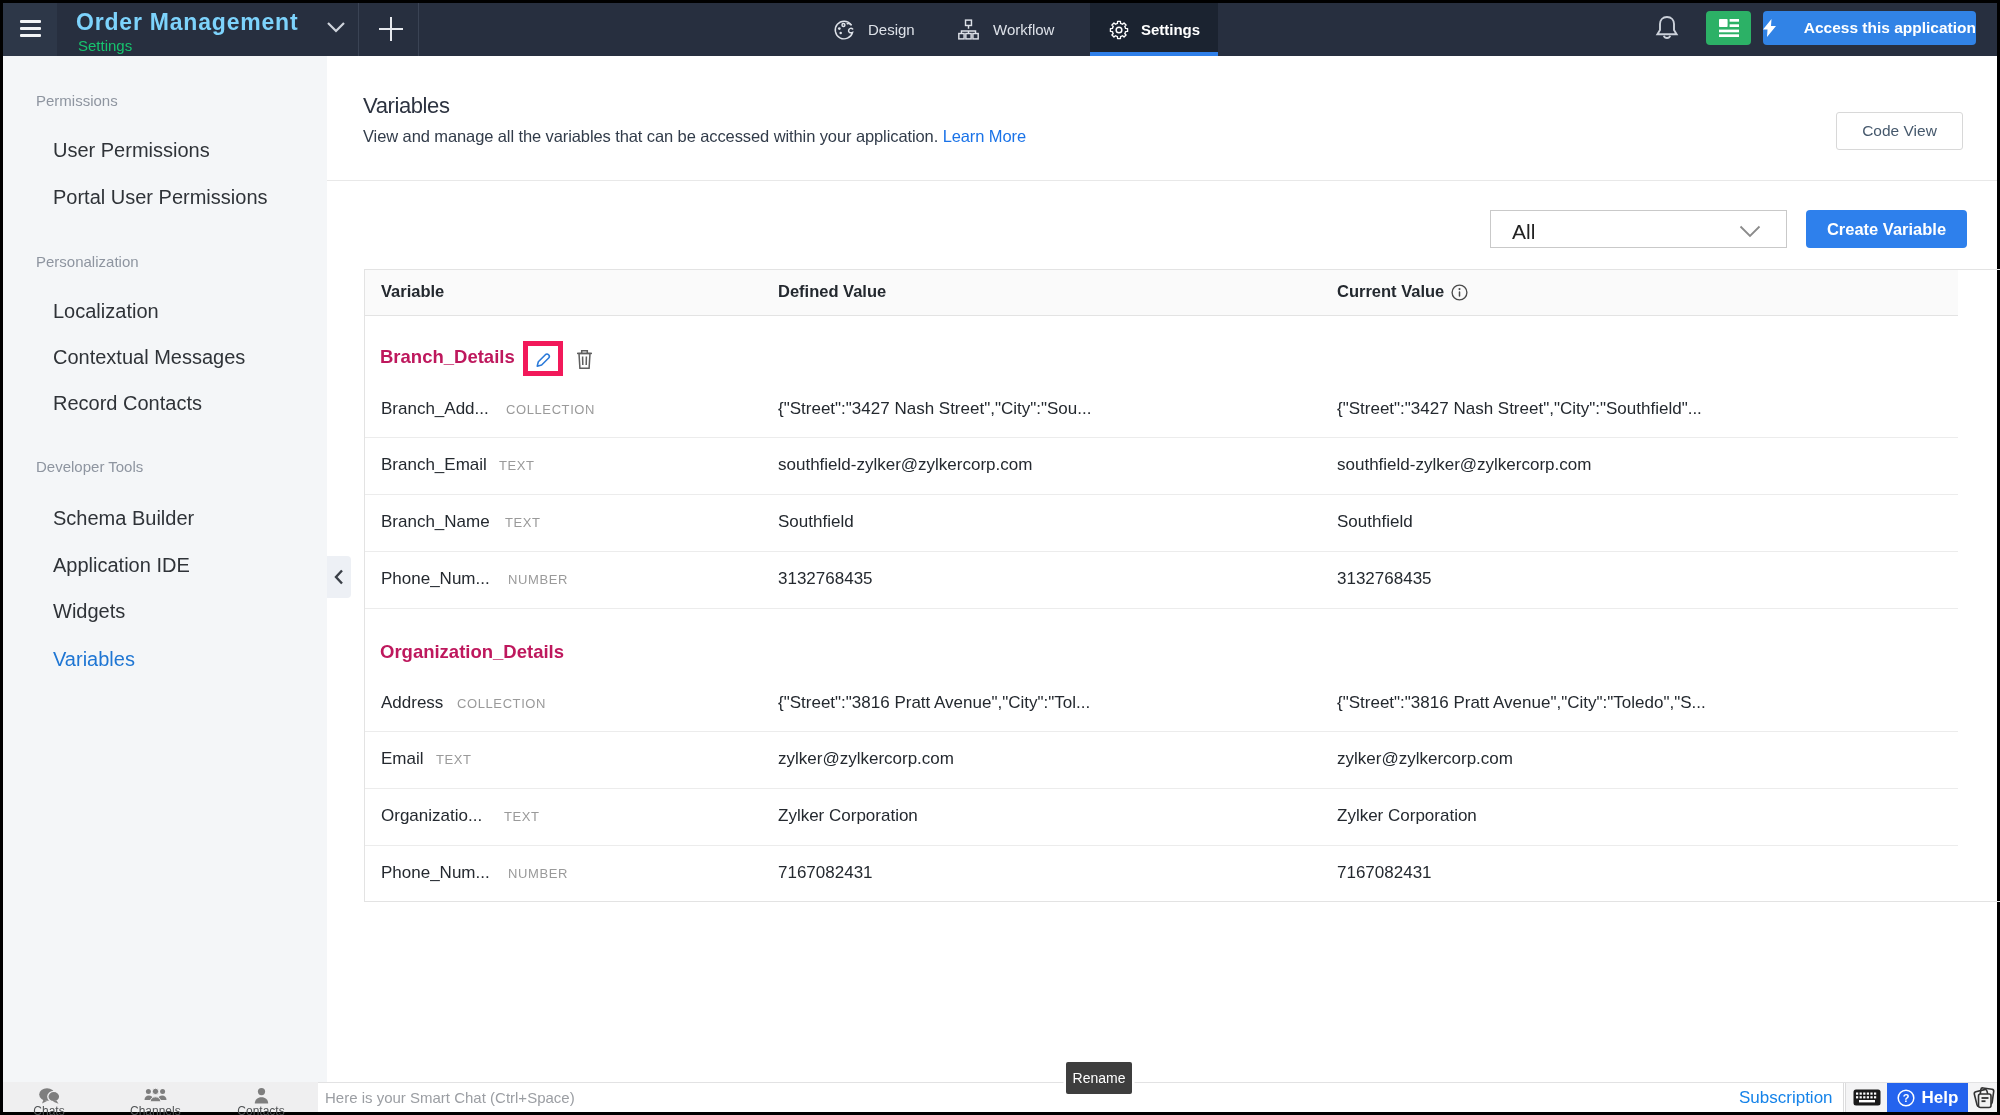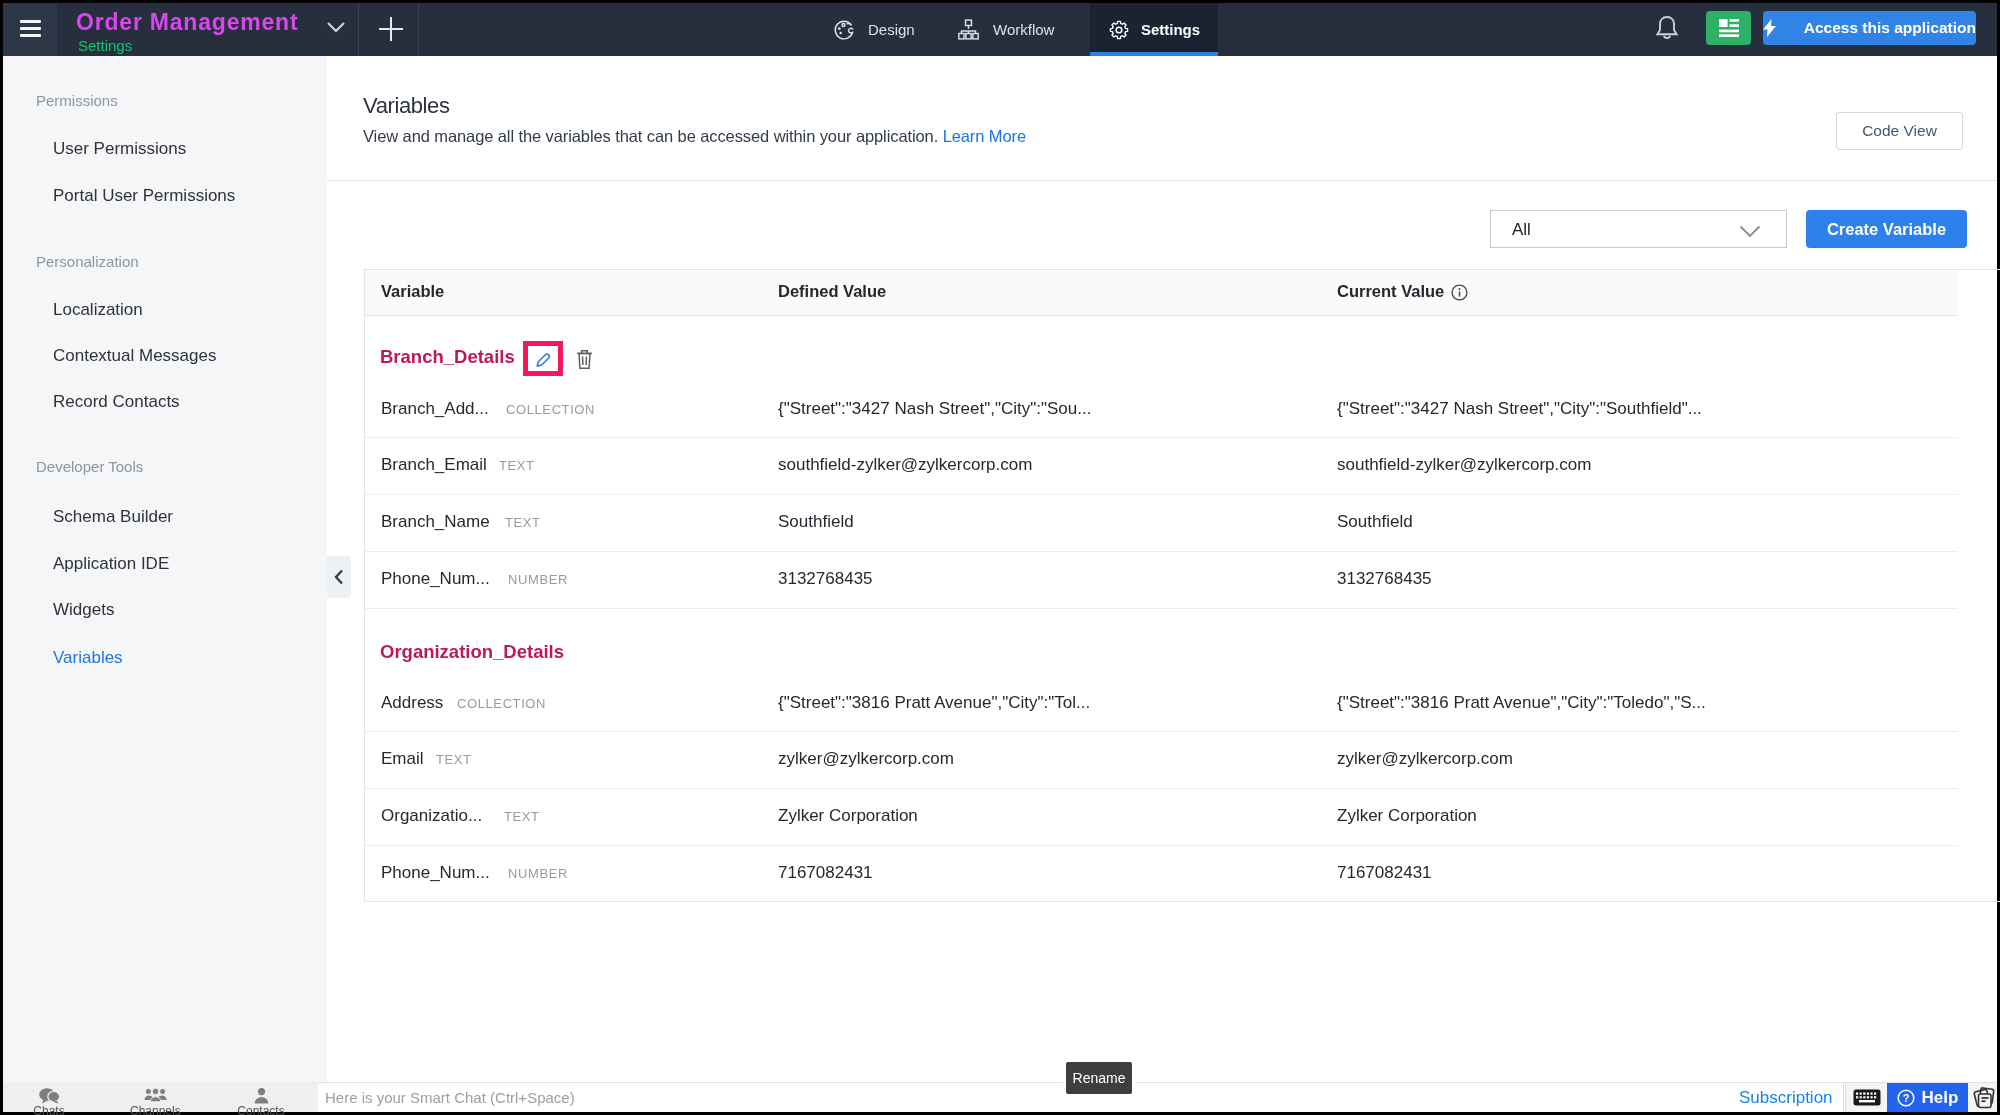--- a/index.html
+++ b/index.html
@@ -3,50 +3,50 @@
 <meta charset="utf-8">
 <style>
   * { margin:0; padding:0; box-sizing:border-box; }
   html,body { width:2000px; height:1115px; overflow:hidden; }
   body { font-family:"Liberation Sans", sans-serif; background:#000; position:relative; }
   .abs { position:absolute; }
   
   #topbar { left:3px; top:3px; width:1994px; height:53px; background:#272f3f; }
   #burger { left:0; top:0; width:54px; height:53px; background:#2d3748; }
   #burger .bar { position:absolute; left:17px; width:21px; height:2.5px; background:#f2f4f6; border-radius:1px; }
-  #apptitle { left:73px; top:6px; font-size:23px; font-weight:700; color:#d946ef; letter-spacing:0.8px; }
+  #apptitle { left:73px; top:6px; font-size:23px; font-weight:700; color:#7dd3fc; letter-spacing:0.8px; }
   #appsub { left:75px; top:34px; font-size:15px; color:#16c36e; }
   #title-chev { left:323px; top:18px; }
   .vdiv { top:0; width:1px; height:53px; background:#3a4354; }
   #plusicon { left:373px; top:11px; width:30px; height:30px; }
   .nav-item { top:0; height:53px; display:flex; align-items:center; gap:13px; color:#dde1e8; font-size:15px; }
   #nav-settings { background:#1b2330; width:128px; justify-content:center; gap:11px; }
   #nav-settings .lbl { color:#fff; font-weight:700; }
   #tab-underline { left:1087px; top:49px; width:128px; height:4px; background:#2e7fe9; }
   #bell { left:1651px; top:10px; }
   #greenbtn { left:1703px; top:8px; width:45px; height:34px; background:#2cb166; border-radius:4px; display:flex; align-items:center; justify-content:center; }
   #bluebtn { left:1760px; top:8px; width:213px; height:34px; background:#3183e6; border-radius:4px; display:flex; align-items:center; justify-content:space-between; gap:8px; color:#fff; font-size:15.5px; font-weight:700; }
   
   #sidebar { left:3px; top:56px; width:324px; height:1027px; background:#f4f6f8; }
   .side-h { left:33px; font-size:15px; color:#8e95a0; }
-  .side-i { left:50px; font-size:17px; color:#2f3338; }
+  .side-i { left:50px; font-size:20px; color:#2f3338; }
   .side-i.active { color:#1f76d3; }
   #collapse { left:327px; top:556px; width:24px; height:42px; background:#edf0f5; border-radius:0 4px 4px 0; display:flex; align-items:center; justify-content:center; z-index:20; }
   
   #content { left:327px; top:56px; width:1670px; height:1027px; background:#fff; }
   #h1 { left:36px; top:37px; font-size:22px; font-weight:400; color:#2d3340; letter-spacing:-0.4px; }
   #subt { left:36px; top:71px; font-size:16.5px; color:#323c4a; letter-spacing:-0.1px; }
   #subt a { color:#1a73e8; text-decoration:none; }
   #codeview { left:1509px; top:56px; width:127px; height:38px; border:1px solid #d8d8d8; border-radius:3px; color:#45586c; font-size:15.5px; display:flex; align-items:center; justify-content:center; }
   #hdiv { left:0; top:124px; width:1670px; height:1px; background:#e8e8e8; }
   #searchwrap { left:36px; top:160px; width:290px; height:35px; border-bottom:1.5px solid #63666a; }
   #searchwrap svg { position:absolute; left:7px; top:6px; }
   #searchwrap .ph { position:absolute; left:37px; top:6px; font-size:17px; color:#a7aaad; }
   #allsel { left:1163px; top:154px; width:297px; height:38px; border:1px solid #c9c9c9; background:#fff; }
-  #allsel .t { position:absolute; left:21px; top:9px; font-size:17px; color:#222; }
+  #allsel .t { position:absolute; left:21px; top:9px; font-size:21px; color:#222; }
   #allsel svg { position:absolute; right:25px; top:14px; }
   #createbtn { left:1479px; top:154px; width:161px; height:38px; background:#2e80ec; border-radius:4px; color:#fff; font-size:16.5px; font-weight:700; display:flex; align-items:center; justify-content:center; }
   
   #table { left:37px; top:213px; width:1828px; height:633px; border:1px solid #e3e3e3; }
   #thead { left:0; top:0; width:1593px; height:46px; background:#fafafa; border-bottom:1px solid #e3e3e3; }
   .th { top:12px; font-size:16.5px; font-weight:700; color:#24292f; }
   .row { left:0; width:1593px; height:57px; border-bottom:1px solid #ececec; }
   .rname { top:17px; font-size:17px; color:#24292f; }
   .rtype { top:20px; font-size:13px; color:#9a9a9a; letter-spacing:0.6px; }
   .rval { top:17px; font-size:17px; color:#24292f; }

